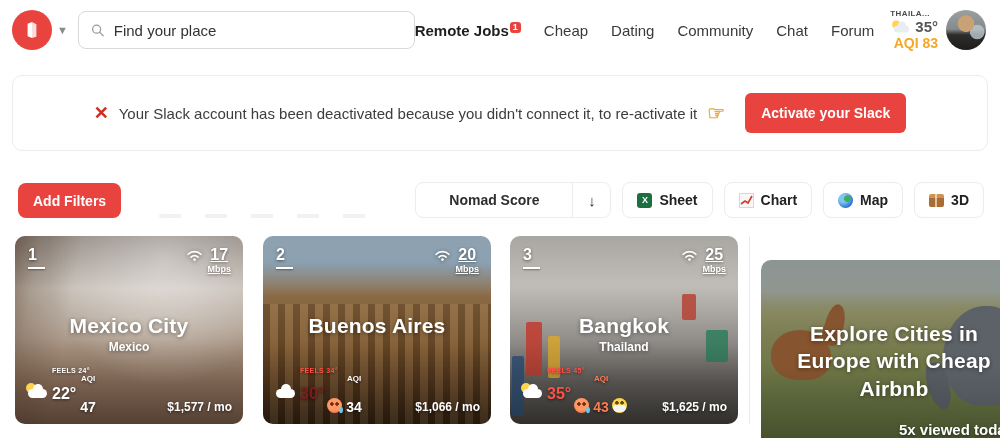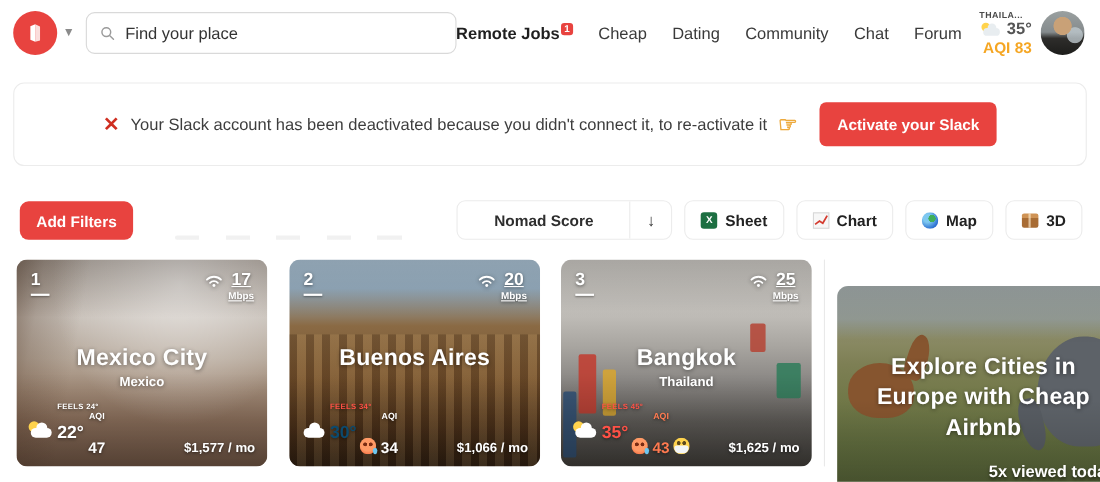--- a/index.html
+++ b/index.html
@@ -266,21 +266,21 @@
       <div class="card-title">Buenos Aires</div>
     </div>
     <div class="card-bottom">
       <div class="climate">
         <span class="wicon cloud-only">
             <span class="cloud"></span>
           </span>
         <div class="temp-col">
           <span class="feels" style="color: rgb(255, 81, 70);">FEELS 34°</span>
           <div class="temp-row">
-            <span class="temp" style="color: #0c4a6e;">30°</span>
+            <span class="temp" style="color: #7f1d1d;">30°</span>
             <span class="face face-hot"></span>
             <span class="aqi-col" style="color: rgb(255, 255, 255);">
               <span class="aqi-label">AQI</span>
               <span class="aqi-val">34</span>
             </span>
           </div>
         </div>
       </div>
       <div class="price">$1,066 / mo</div>
     </div>

